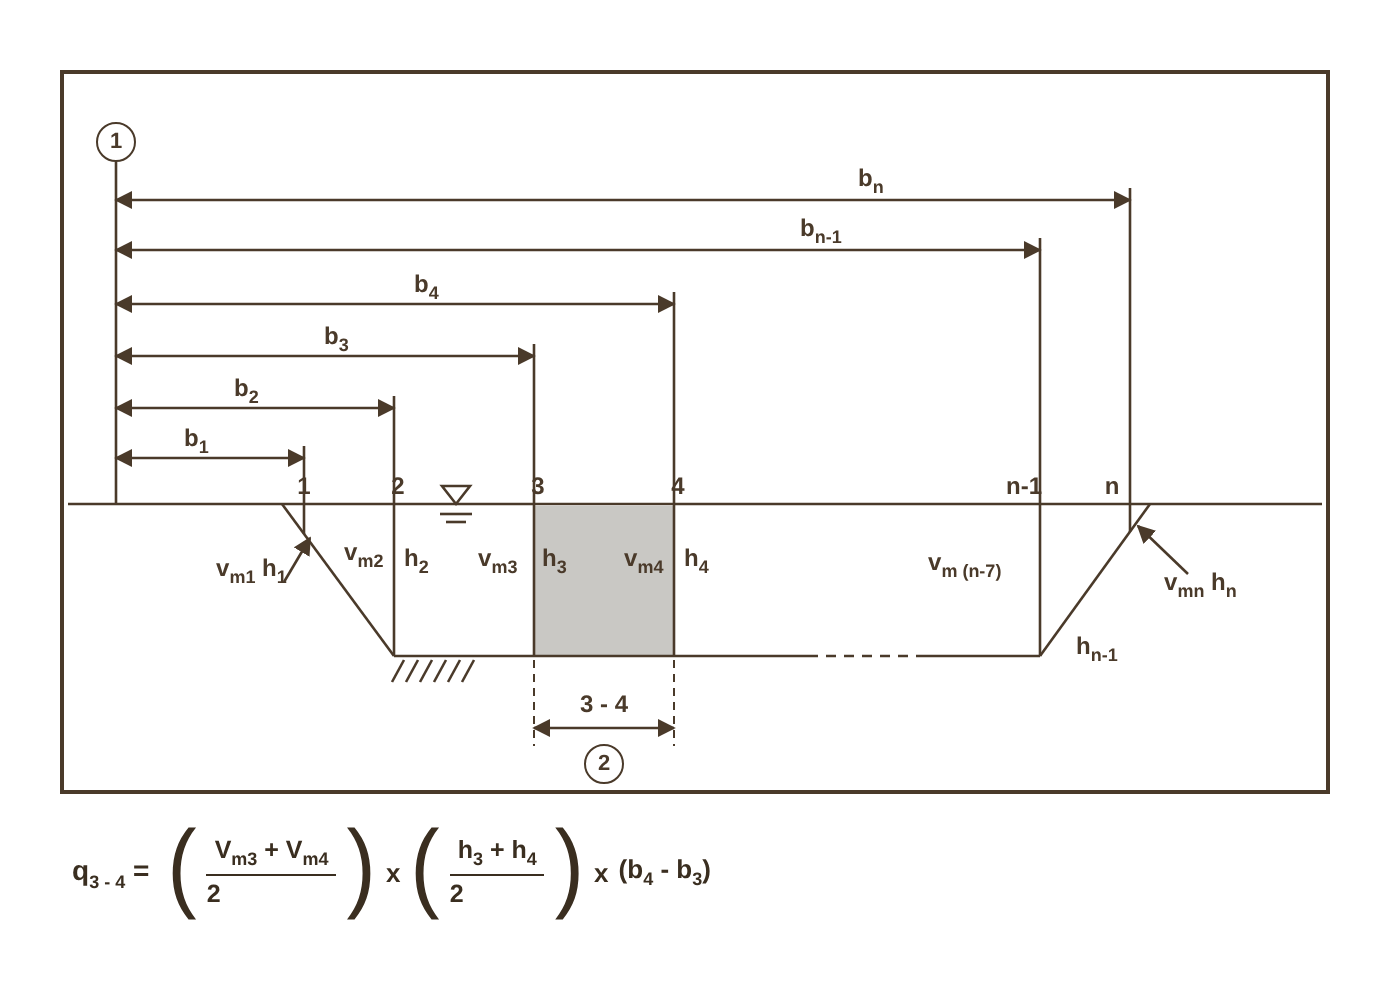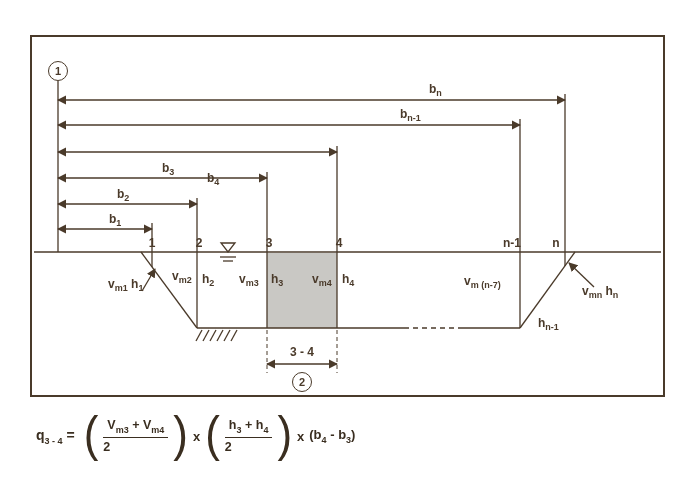--- a/index.html
+++ b/index.html
@@ -115,24 +115,24 @@
         <line class="thin" x1="235" y1="293" x2="235" y2="336" stroke-dasharray="4 3"></line>
         <line class="thin" x1="305" y1="293" x2="305" y2="336" stroke-dasharray="4 3"></line>
         <line x1="235" y1="327" x2="305" y2="327" marker-start="url(#ah)" marker-end="url(#ah)"></line>
       </g>
     </svg>
   </div>
 
   <span class="circle" style="left:48px;top:61px;">1</span>
   <span class="circle" style="left:292px;top:372px;">2</span>
 
-  <span class="lbl" style="left:109px;top:212px;">b<sub>1</sub></span>
+  <span class="lbl" style="left:92px;top:212px;">b<sub>1</sub></span>
   <span class="lbl" style="left:117px;top:187px;">b<sub>2</sub></span>
   <span class="lbl" style="left:162px;top:161px;">b<sub>3</sub></span>
-  <span class="lbl" style="left:207px;top:135px;margin-top:36px;">b<sub>4</sub></span>
+  <span class="lbl" style="left:207px;top:135px;">b<sub>4</sub></span>
   <span class="lbl" style="left:400px;top:107px;">b<sub>n-1</sub></span>
   <span class="lbl" style="left:429px;top:82px;">b<sub>n</sub></span>
 
   <span class="vnum" style="left:137px;top:236px;">1</span>
   <span class="vnum" style="left:184px;top:236px;">2</span>
   <span class="vnum" style="left:254px;top:236px;">3</span>
   <span class="vnum" style="left:324px;top:236px;">4</span>
   <span class="vnum" style="left:497px;top:236px;">n-1</span>
   <span class="vnum" style="left:541px;top:236px;">n</span>
 

